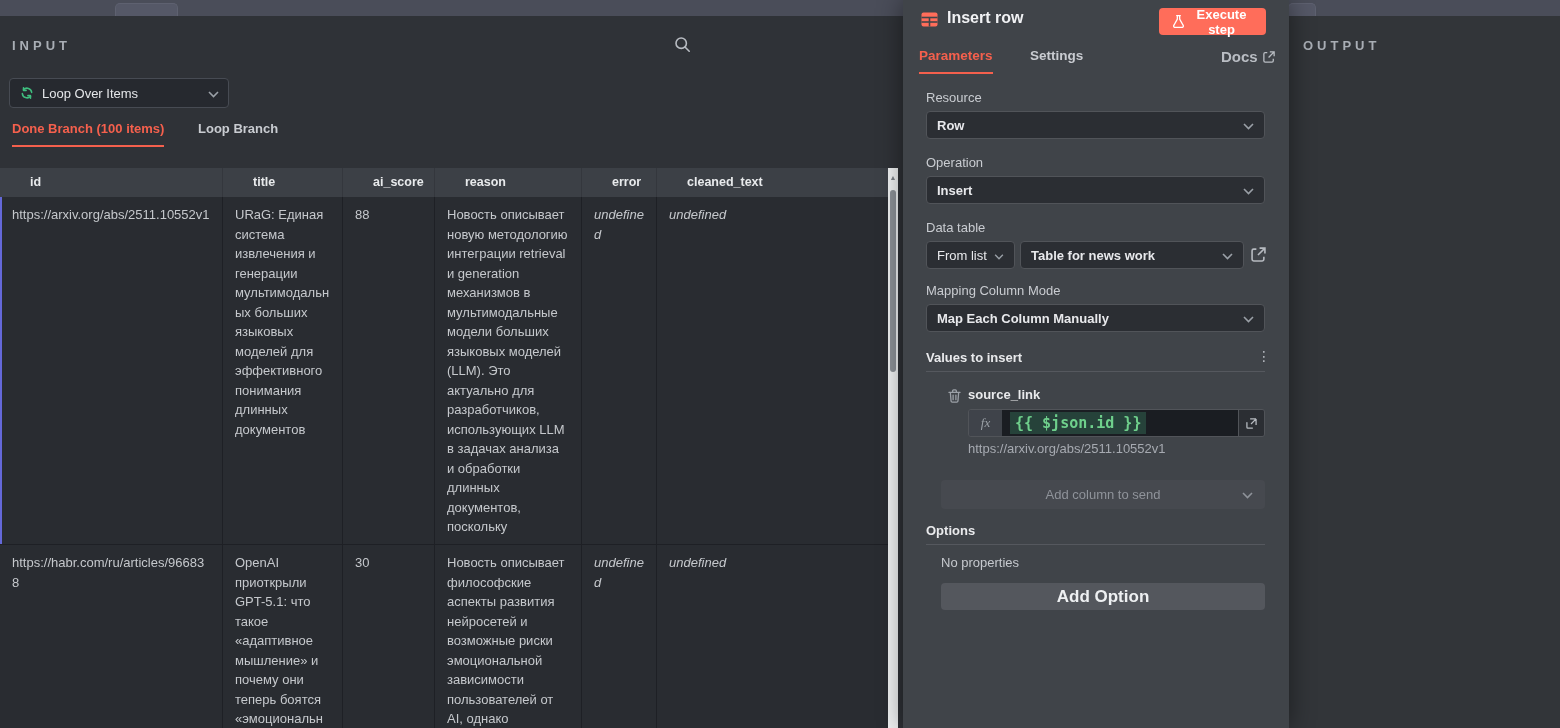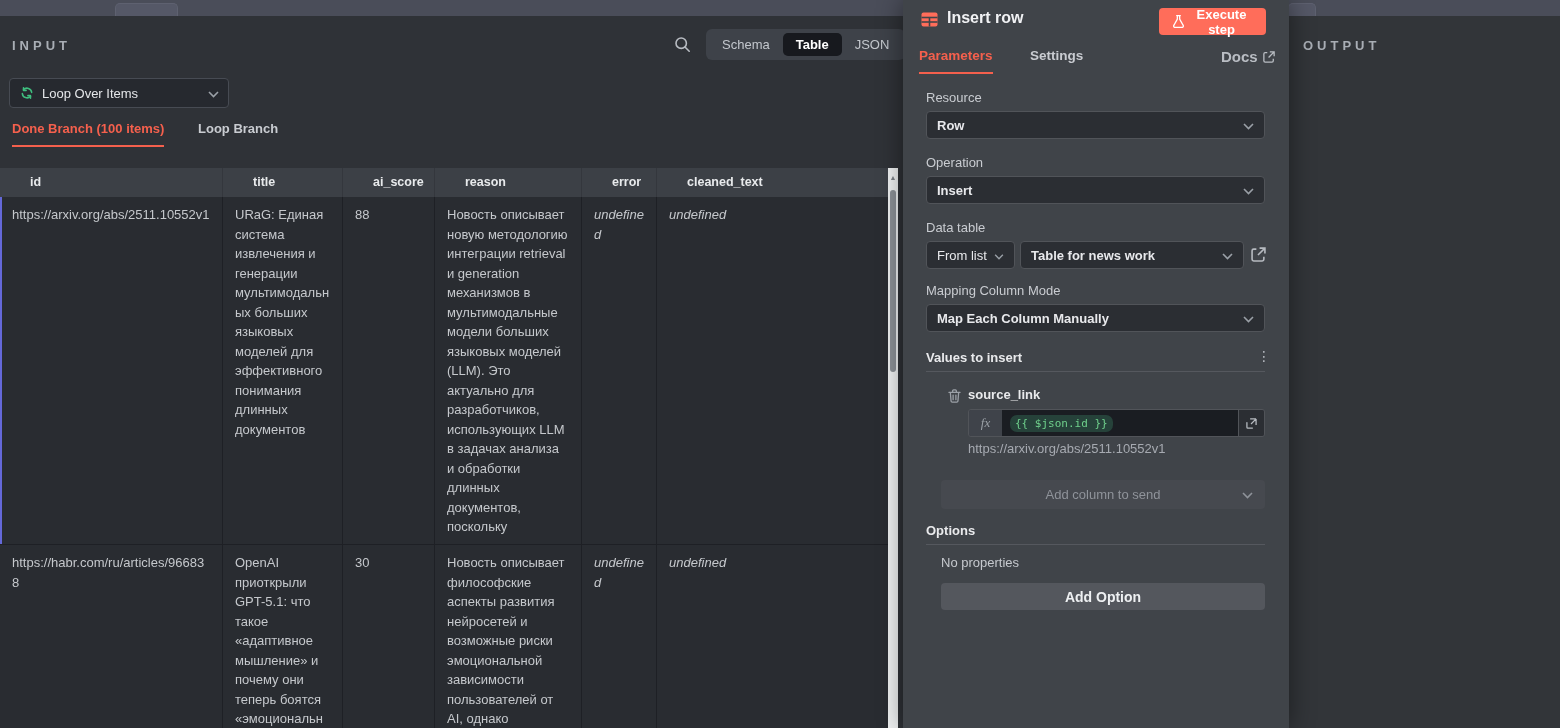--- a/index.html
+++ b/index.html
@@ -60,27 +60,27 @@
 
   .fld-label { font-size:13px; color:#c9ccd1; }
   .fld-select { display:flex; align-items:center; height:28px; background:#2b2e33; border:1px solid #515459; border-radius:4px; font-size:13px; font-weight:600; color:#e8e9ec; padding:0 10px; cursor:pointer; }
   .fld-select .chev { margin-left:auto; }
   .section-head { font-size:13px; font-weight:700; color:#e9eaec; }
   .divider { height:1px; background:#55585e; }
 
   .expr-row { display:flex; height:28px; border:1px solid #515459; border-radius:3px; overflow:hidden; }
   .fx-seg { width:33px; background:#3f434a; color:#9aa0a6; font-style:italic; font-size:13px; display:flex; align-items:center; justify-content:center; font-family:"Liberation Serif", serif; }
   .expr-input { flex:1; background:#1a1d22; display:flex; align-items:center; padding-left:8px; }
-  .expr-text { font-family:"DejaVu Sans Mono", monospace; font-size:11px; font-weight:400; color:#6fd08c; background:#2642340; background:#26423a; padding:2px 5px; border-radius:7px; }
+  .expr-text { font-family:"DejaVu Sans Mono", monospace; font-size:15px; font-weight:700; color:#6fd08c; background:#2642340; background:#26423a; padding:2px 5px; border-radius:0; }
   .expr-expand { width:26px; background:#2b2e33; border-left:1px solid #515459; display:flex; align-items:center; justify-content:center; cursor:pointer; }
   .preview-text { font-size:13px; color:#a6aab1; }
 
   .ghost-btn { display:flex; align-items:center; justify-content:center; background:#46494f; border:none; border-radius:4px; height:29px; font-size:13px; color:#8f939a; width:100%; position:relative; cursor:pointer; }
   .ghost-btn .chev { position:absolute; right:12px; }
-  .add-option-btn { display:flex; align-items:center; justify-content:center; background:#54575d; border:none; border-radius:4px; height:27px; font-size:14px; font-weight:700; color:#eef0f2; width:100%; cursor:pointer; }
+  .add-option-btn { display:flex; align-items:center; justify-content:center; background:#54575d; border:none; border-radius:4px; height:27px; font-size:17px; font-weight:700; color:#eef0f2; width:100%; cursor:pointer; }
 
   .dots { font-size:14px; color:#b6bac0; letter-spacing:0; cursor:pointer; }
 </style>
 </head>
 <body>
 
 <div class="abs top-strip">
   <div class="strip-tab" style="left:115px; width:63px;"></div>
   <div class="strip-tab" style="left:1288px; width:28px;"></div>
 </div>
@@ -89,25 +89,20 @@
 
   <div class="abs panel-caption" style="left:12px; top:22px;">INPUT</div>
 
   <div class="abs" style="left:674px; top:20px;">
     <svg width="17" height="17" viewBox="0 0 17 17">
         <circle cx="7.2" cy="7.2" r="5.2" fill="none" stroke="#b8bcc2" stroke-width="1.6"></circle>
         <line x1="11.2" y1="11.2" x2="15.2" y2="15.2" stroke="#b8bcc2" stroke-width="1.6" stroke-linecap="round"></line>
       </svg>
   </div>
 
-  <div class="abs seg-control" style="left:706px; top:13px;">
-    <div class="seg-item">Schema</div>
-    <div class="seg-item active">Table</div>
-    <div class="seg-item">JSON</div>
-  </div>
 
   <div class="abs selector-box" style="left:9px; top:62px; width:220px;">
     <span style="margin:0 8px 0 10px; display:flex;">
       <svg width="14" height="14" viewBox="0 0 24 24" fill="none" stroke="#3fbf7f" stroke-width="2.6" stroke-linecap="round" stroke-linejoin="round">
           <path d="M20 11a8 8 0 0 0-14-4.5"></path>
           <path d="M6 3v4.5h4.5"></path>
           <path d="M4 13a8 8 0 0 0 14 4.5"></path>
           <path d="M18 21v-4.5h-4.5"></path>
         </svg>
     </span>

